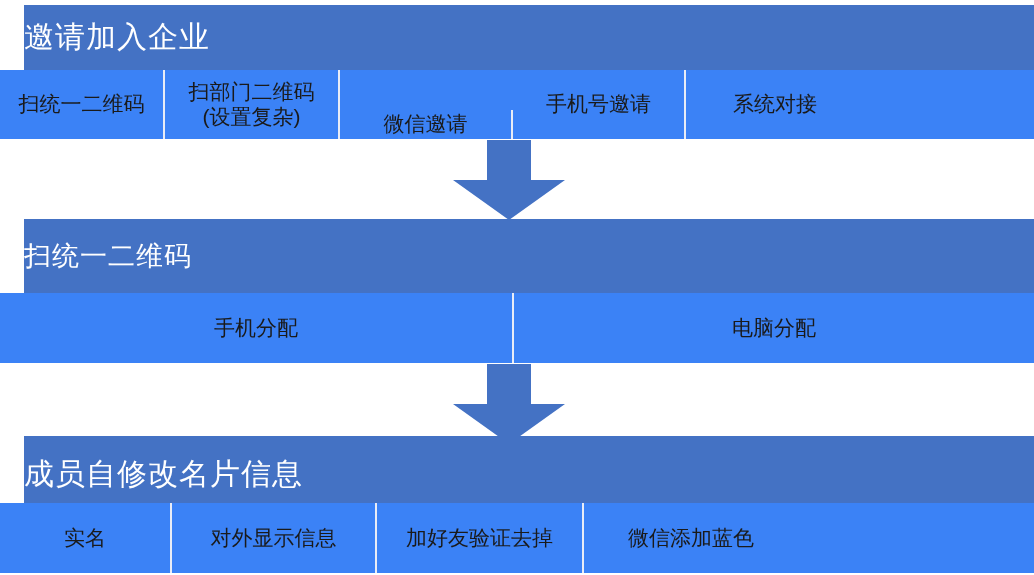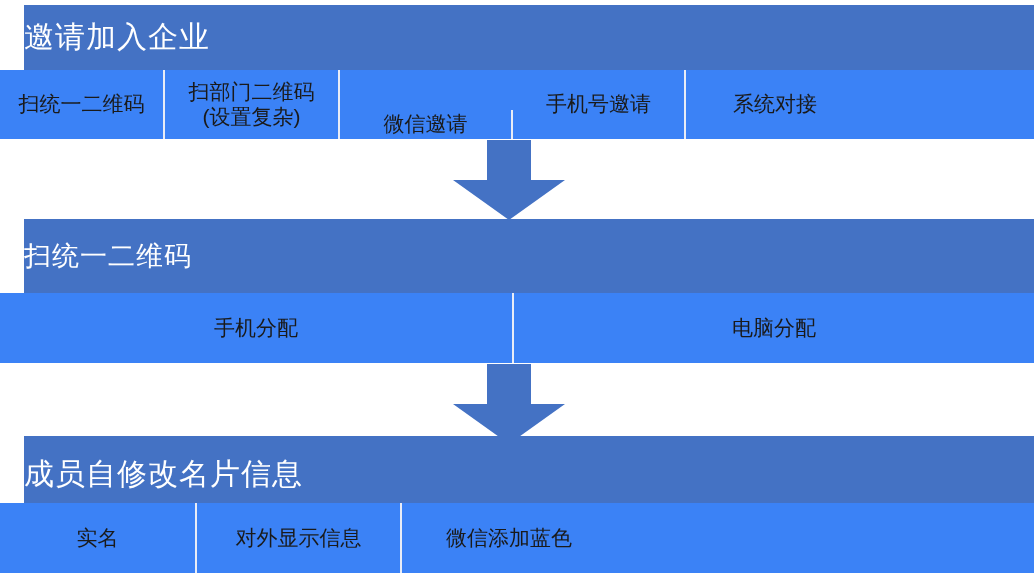--- a/index.html
+++ b/index.html
@@ -160,24 +160,27 @@
     <svg viewBox="0 0 112 80" preserveAspectRatio="none" aria-hidden="true">
       <polygon points="34,0 78,0 78,40 112,40 56,80 0,40 34,40" fill="#4472C4"></polygon>
     </svg>
   </div>
 
   <div class="band band-header" id="sec3-header">
     <span>成员自修改名片信息</span>
   </div>
 
   <div class="band band-row" id="sec3-row">
-    <div class="cell" style="width:197px;">
+    <div class="cell" style="width:172px;">
       <span>实名</span>
     </div>
     <div class="cell" style="width:205px;">
       <span>对外显示信息</span>
+    </div>
+    <div class="cell" style="width:207px;">
+      <span>加好友验证去掉</span>
     </div>
     <div class="cell" style="width:214px;">
       <span>微信添加蓝色</span>
     </div>
   </div>
 
 </div>
 
 </body></html>

